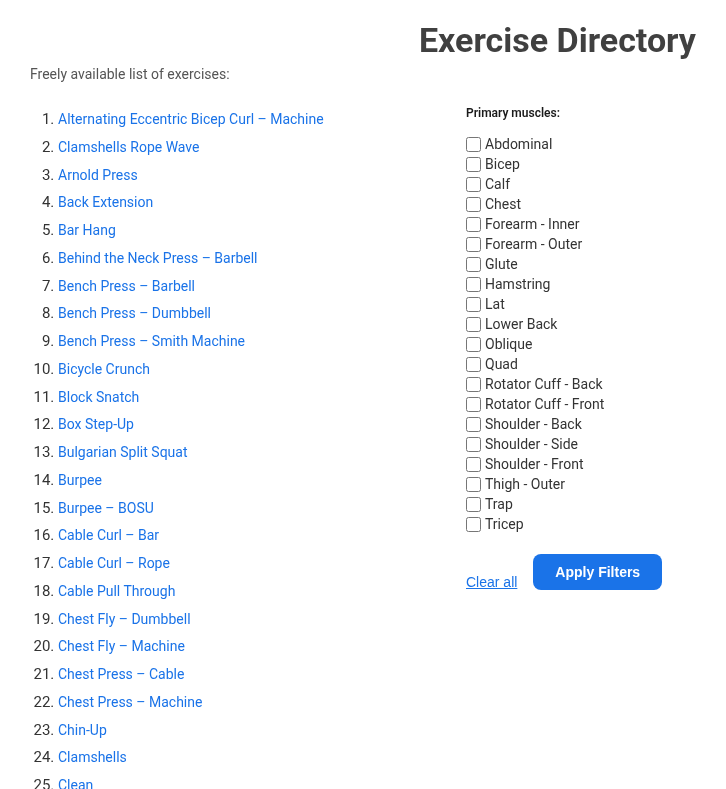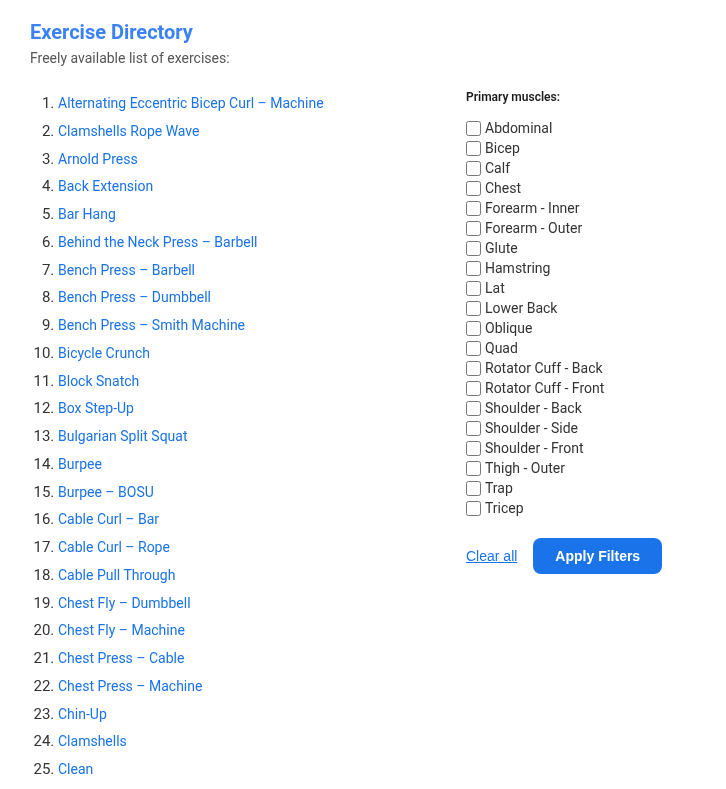--- a/index.html
+++ b/index.html
@@ -4,24 +4,25 @@
   <style>
     * { box-sizing: border-box; margin: 0; padding: 0; }
     body {
       font-family: -apple-system, BlinkMacSystemFont, 'Segoe UI', Roboto, sans-serif;
       background: #fff;
       color: #333;
       font-size: 15px;
       padding: 20px 30px;
     }
     h1 {
-      font-size: 20px;
+      font-size: 34px;
       font-weight: 700;
-      color: #3b82f6;
+      color: #404040;
       margin-bottom: 6px;
+      text-align: right;
     }
     .subtitle {
       color: #555;
       font-size: 14px;
       margin-bottom: 24px;
     }
     .main-layout {
       display: flex;
       gap: 40px;
       align-items: flex-start;
@@ -64,21 +65,21 @@
     }
     .muscle-list li input[type="checkbox"] {
       width: 15px;
       height: 15px;
       cursor: pointer;
       accent-color: #1a73e8;
       flex-shrink: 0;
     }
     .filter-actions {
       display: flex;
-      align-items: center;
+      align-items: flex-end;
       gap: 16px;
       margin-top: 12px;
     }
     .clear-all-btn {
       background: none;
       border: none;
       color: #1a73e8;
       font-size: 14px;
       cursor: pointer;
       text-decoration: underline;

